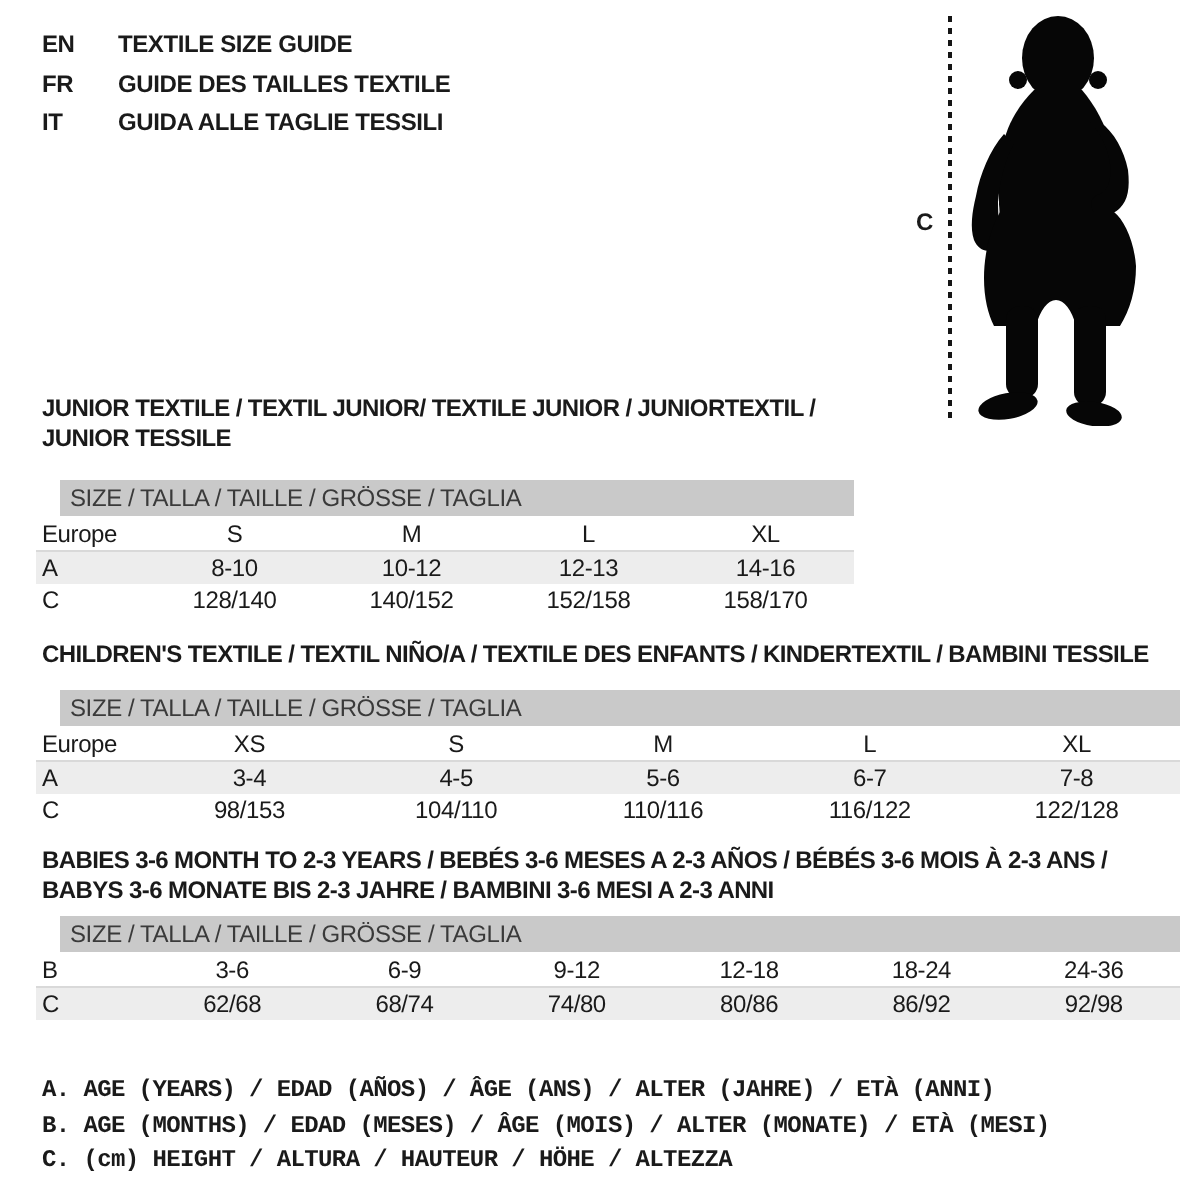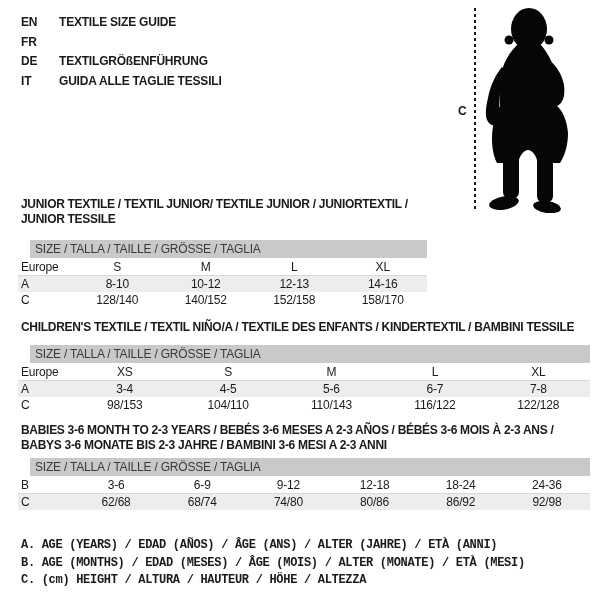--- a/index.html
+++ b/index.html
@@ -46,24 +46,21 @@
 
 <div class="page">
 
   <div class="langs">
     <div class="lang-row">
       <span class="lang-code">EN</span>
       <span class="lang-label">TEXTILE SIZE GUIDE</span>
     </div>
     <div class="lang-row">
       <span class="lang-code">FR</span>
-    </div>
-    <div class="lang-row">
-      <span class="lang-code">DE</span>
-      <span class="lang-label">TEXTILGRÖßENFÜHRUNG</span>
+      <span class="lang-label">GUIDE DES TAILLES TEXTILE</span>
     </div>
     <div class="lang-row">
       <span class="lang-code">IT</span>
       <span class="lang-label">GUIDA ALLE TAGLIE TESSILI</span>
     </div>
   </div>
 
   <div class="figure">
     <div class="dash-line"></div>
     <span class="height-label">C</span>
@@ -132,21 +129,21 @@
             <td>3-4</td>
             <td>4-5</td>
             <td>5-6</td>
             <td>6-7</td>
             <td>7-8</td>
           </tr>
           <tr>
             <td class="lbl">C</td>
             <td>98/153</td>
             <td>104/110</td>
-            <td>110/143</td>
+            <td>110/116</td>
             <td>116/122</td>
             <td>122/128</td>
           </tr>
         </tbody>
     </table>
   </section>
 
   <section class="sec sec3">
     <h2>BABIES 3-6 MONTH TO 2-3 YEARS / BEBÉS 3-6 MESES A 2-3 AÑOS / BÉBÉS 3-6 MOIS À 2-3 ANS /
 BABYS 3-6 MONATE BIS 2-3 JAHRE / BAMBINI 3-6 MESI A 2-3 ANNI</h2>

